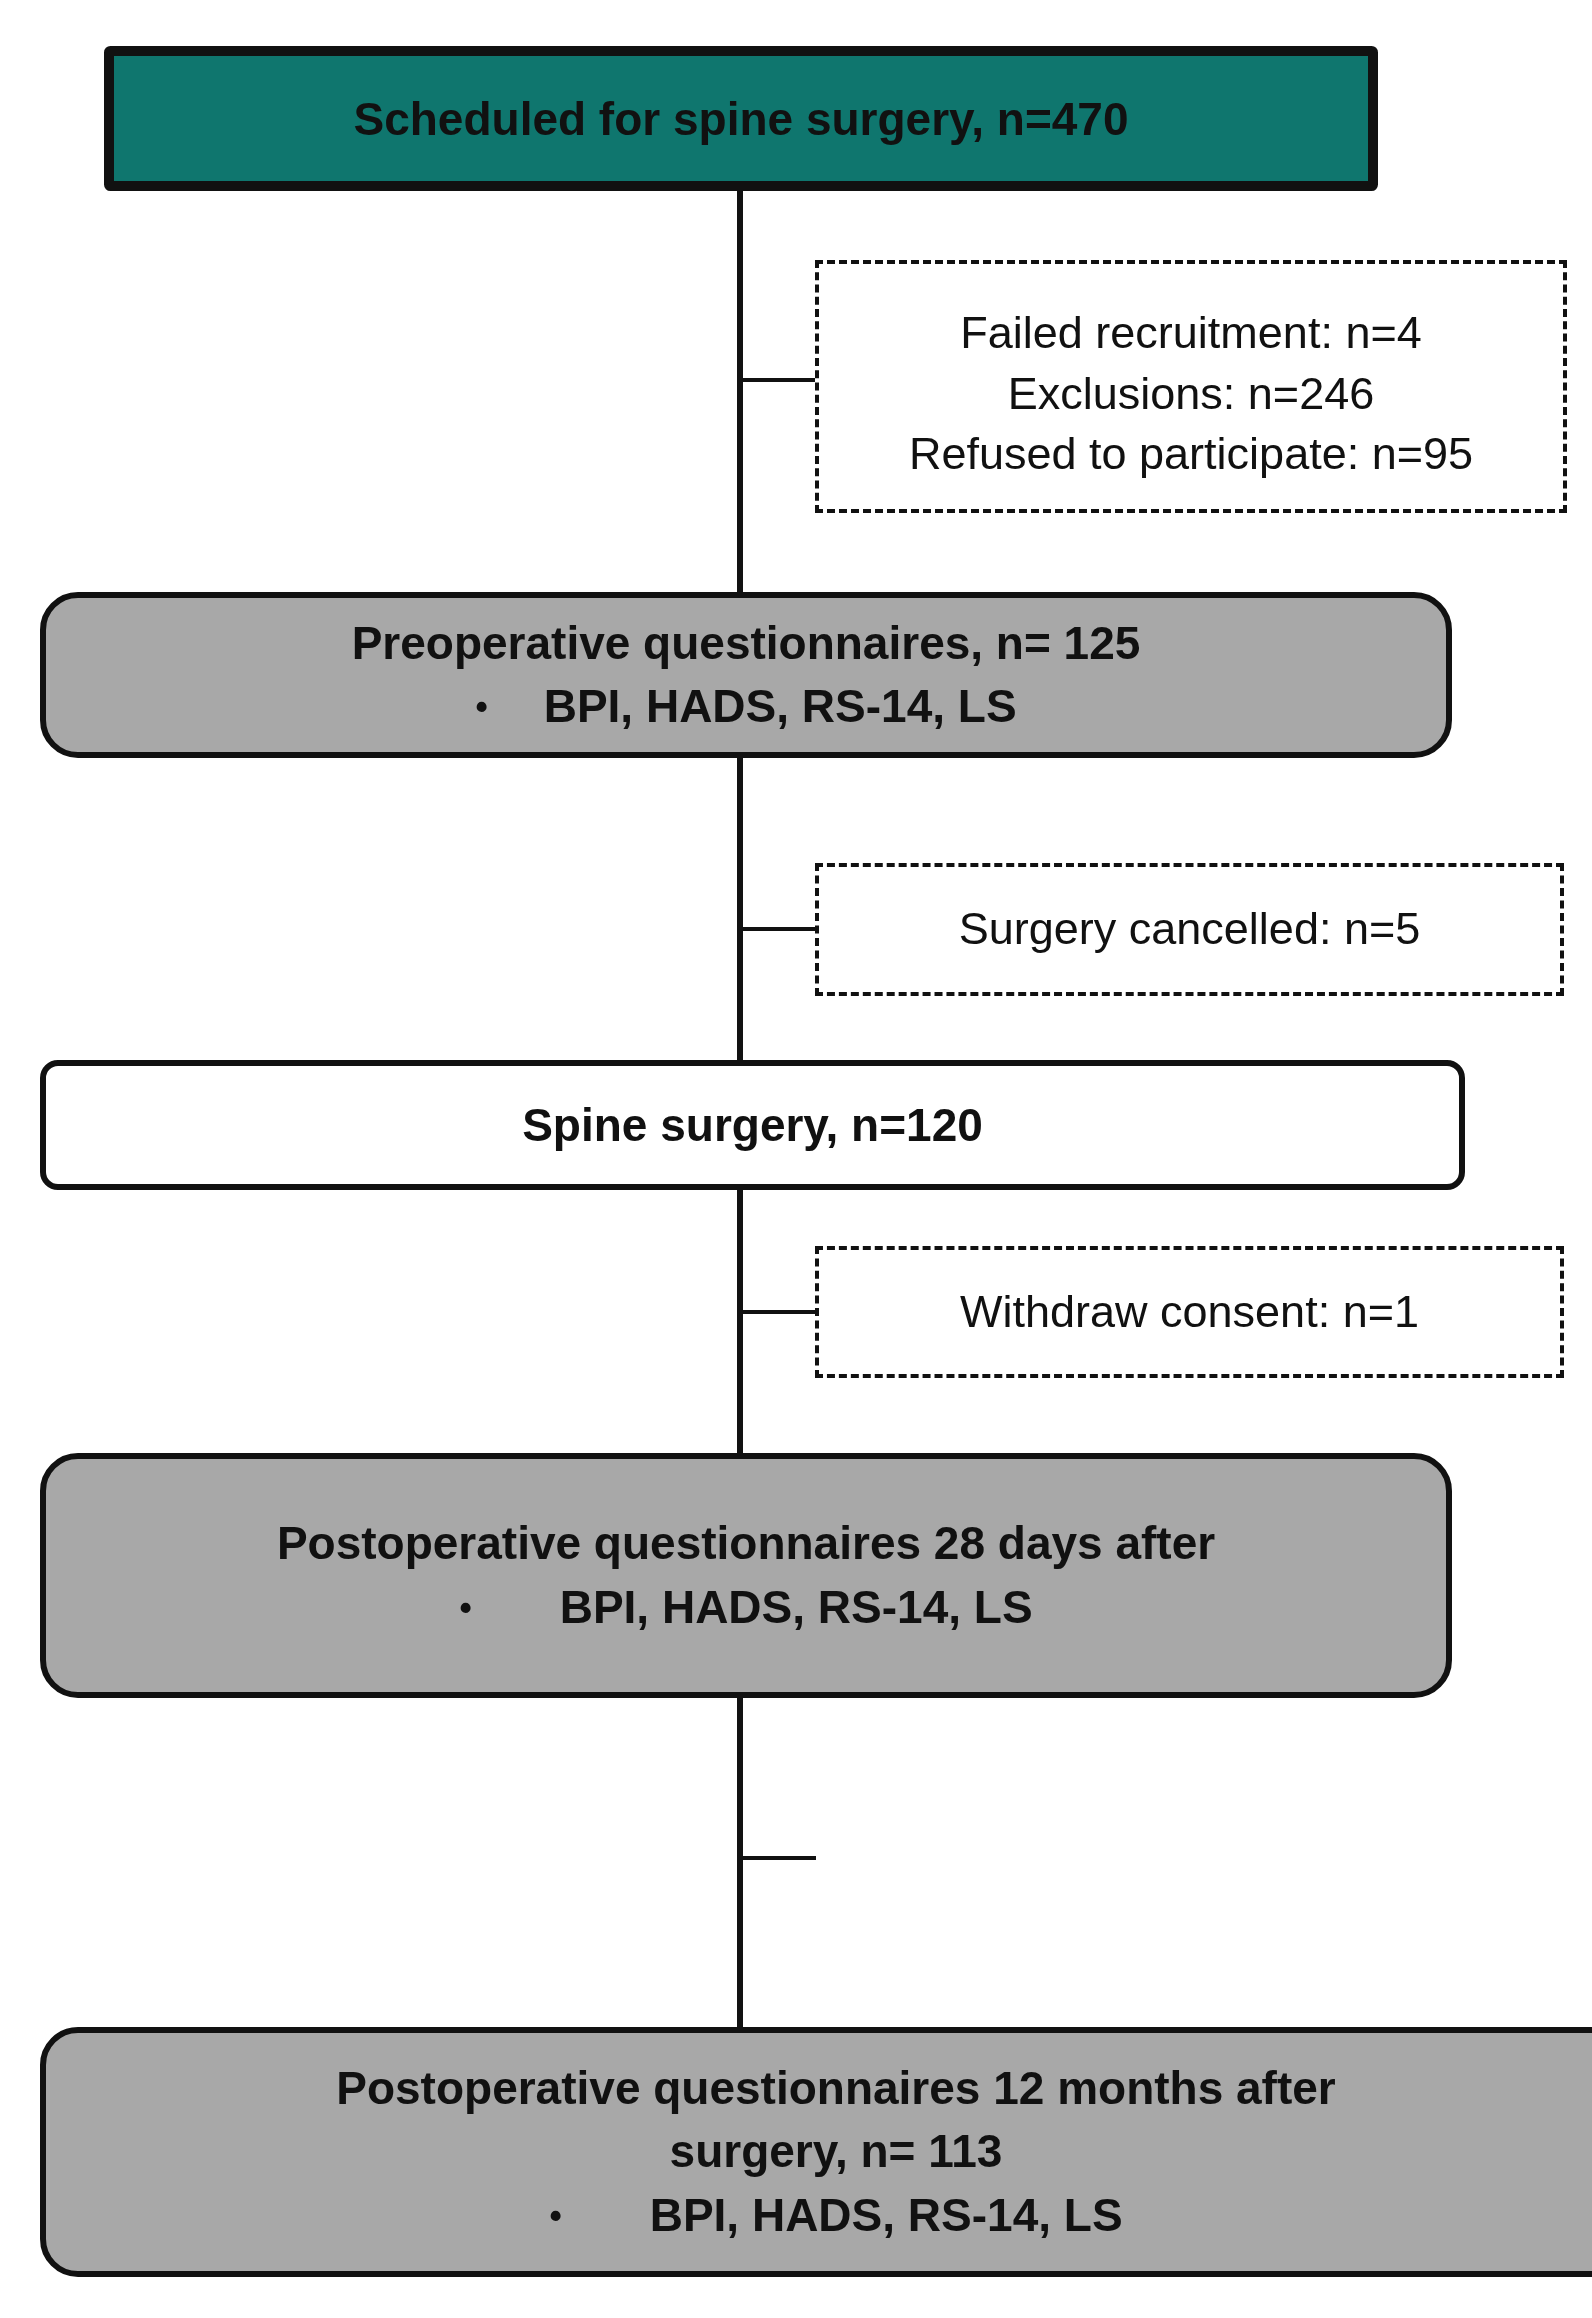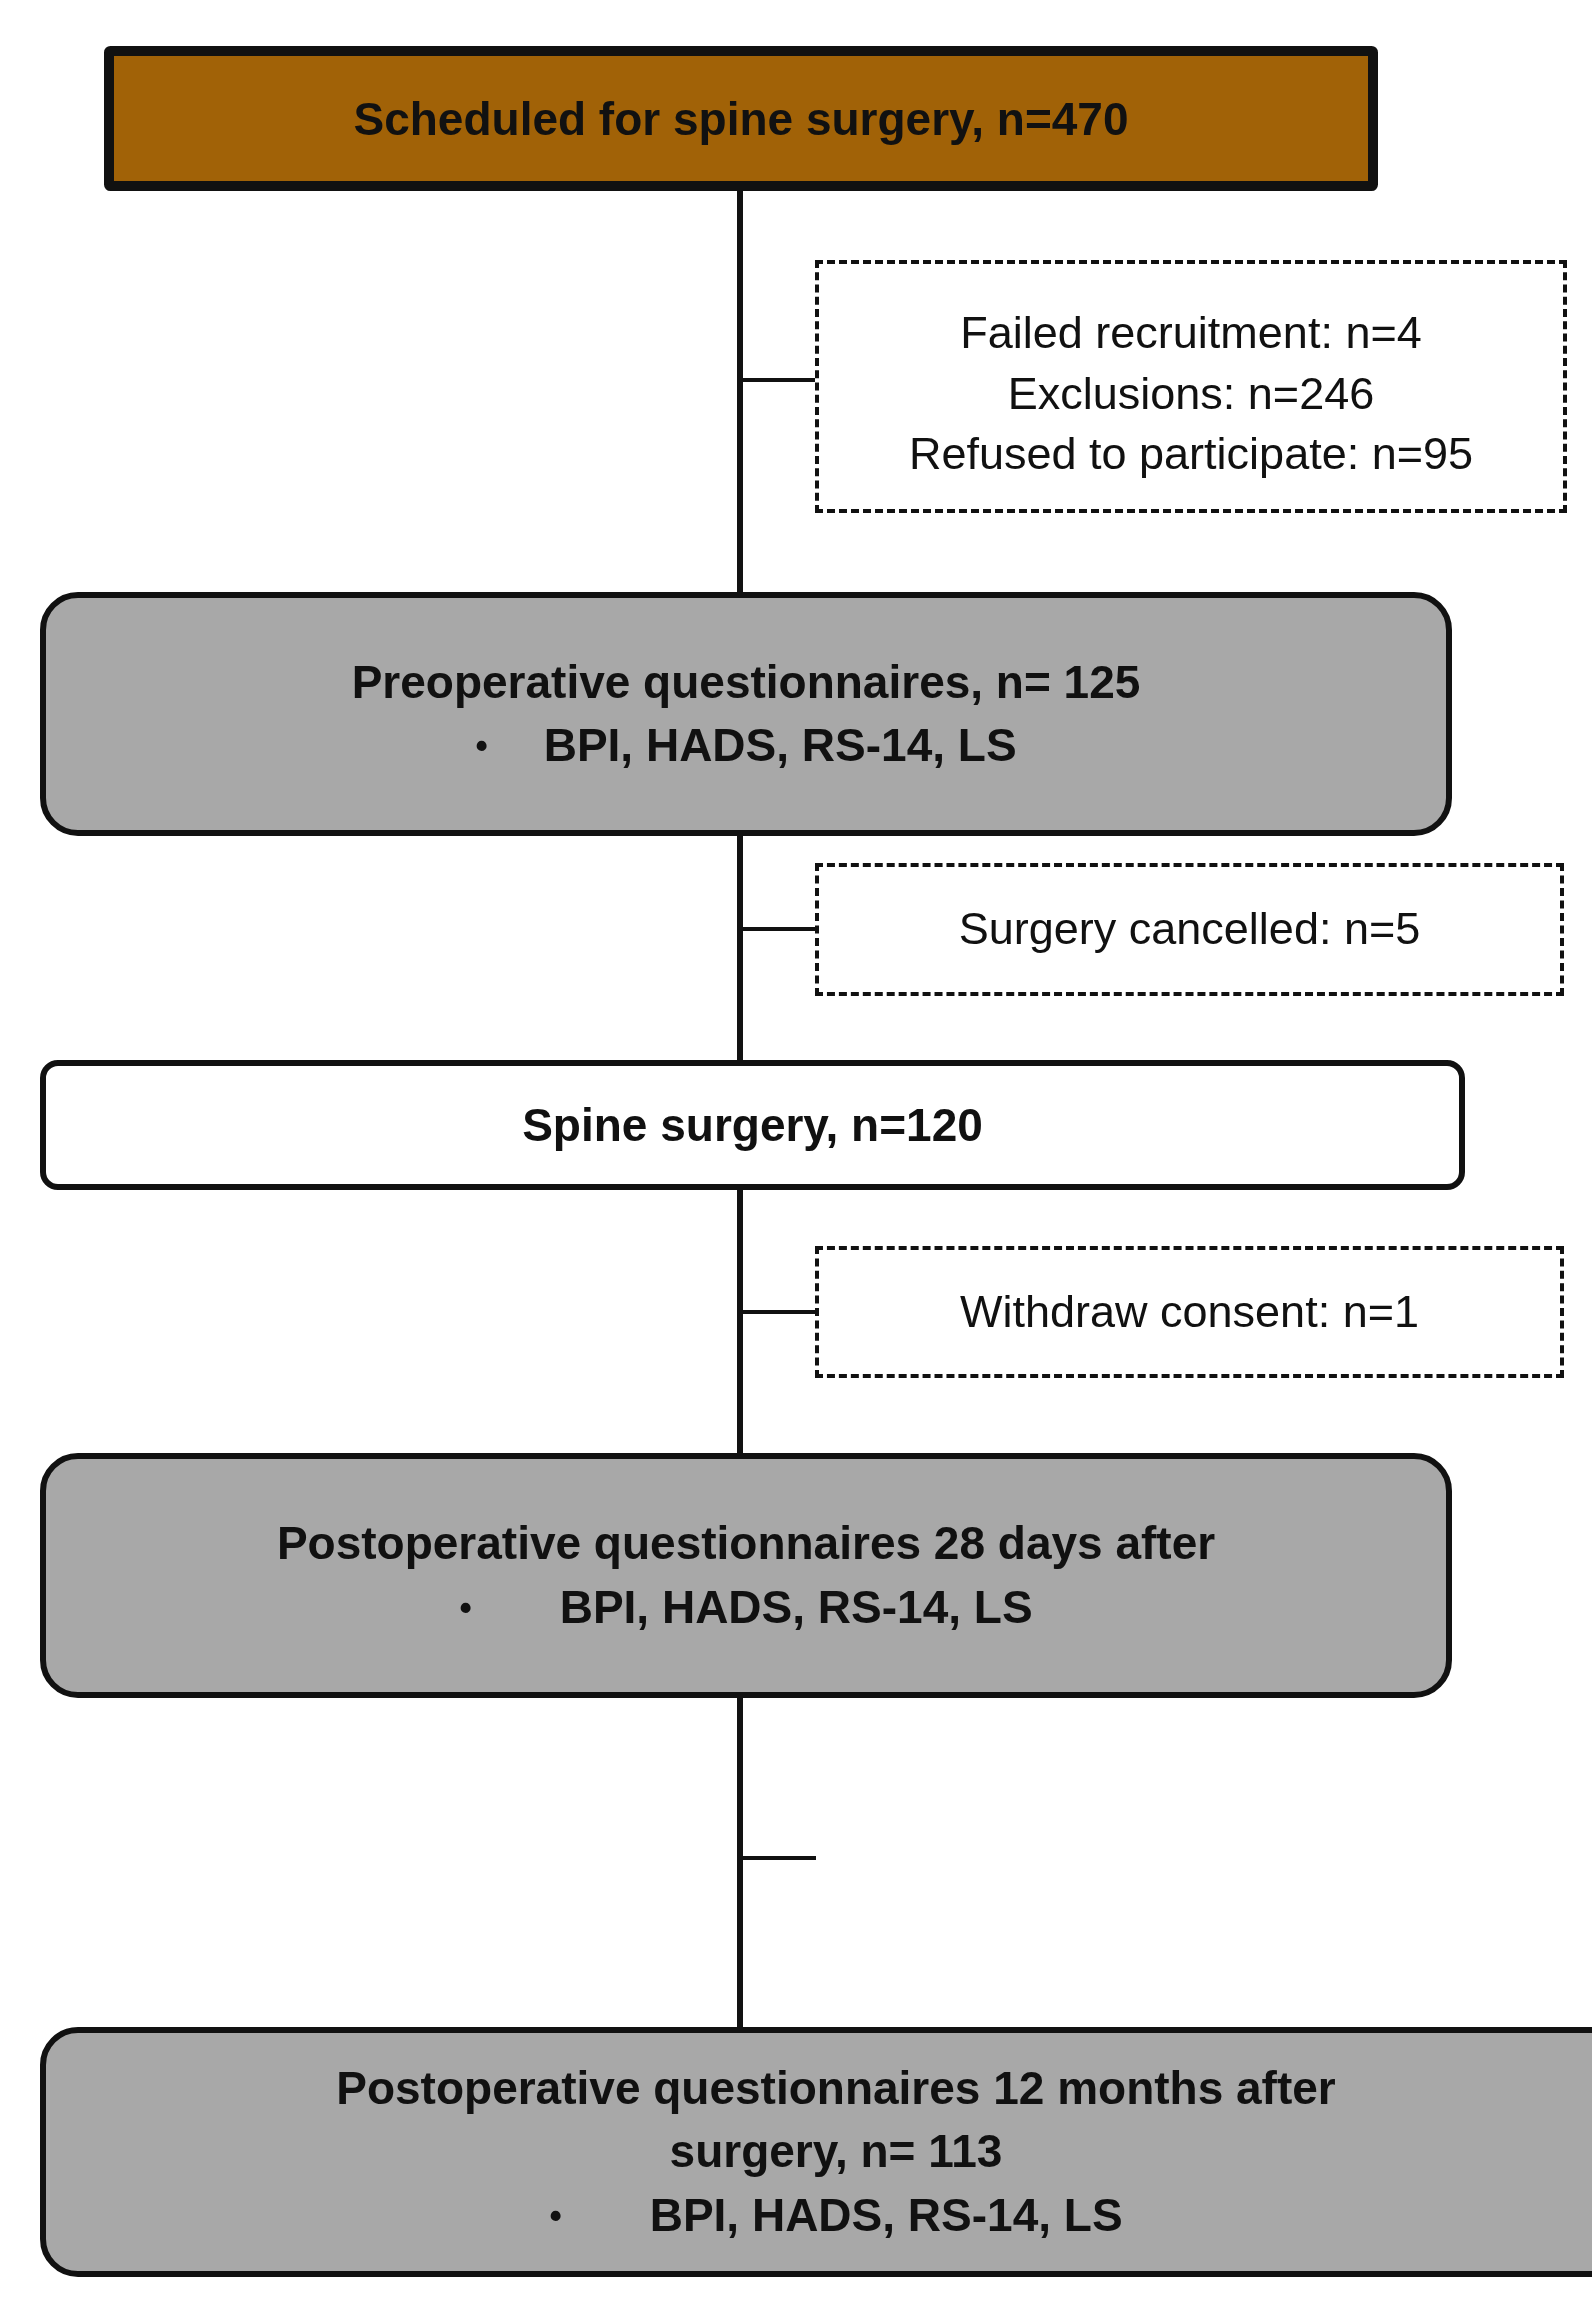--- a/index.html
+++ b/index.html
@@ -25,21 +25,21 @@
     box-sizing: border-box;
     display: flex;
     flex-direction: column;
     justify-content: center;
     align-items: center;
     text-align: center;
   }
   .node-thick {
     border: 10.4px solid #111111;
     border-radius: 6.4px;
-    background: #a16207;
+    background: #0f766e;
     font-weight: bold;
     font-size: 46px;
   }
   .node-gray {
     background: #a8a8a8;
     border: 6.4px solid #111111;
     border-radius: 38px;
     font-weight: bold;
     font-size: 46px;
     line-height: 1.38;
@@ -87,21 +87,21 @@
   <div class="node node-thick" style="left:104px; top:46px; width:1274px; height:145px;">
     <span class="line">Scheduled for spine surgery, n=470</span>
   </div>
 
   <div class="node node-dashed" style="left:815px; top:260px; width:752px; height:253px; padding-bottom:24px;justify-content:flex-end;">
     <span class="line">Failed recruitment: n=4</span>
     <span class="line">Exclusions: n=246</span>
     <span class="line">Refused to participate: n=95</span>
   </div>
 
-  <div class="node node-gray" style="left:40px; top:592px; width:1412px; height:244px;">
+  <div class="node node-gray" style="left:40px; top:592px; width:1412px; height:166px;">
     <span class="line">Preoperative questionnaires, n= 125</span>
     <span class="bullet-row gap-sm">
       <span class="bullet-glyph">•</span>
       <span class="line">BPI, HADS, RS-14, LS</span>
     </span>
   </div>
 
   <div class="node node-dashed" style="left:815px; top:863px; width:749px; height:133px;">
     <span class="line">Surgery cancelled: n=5</span>
   </div>

